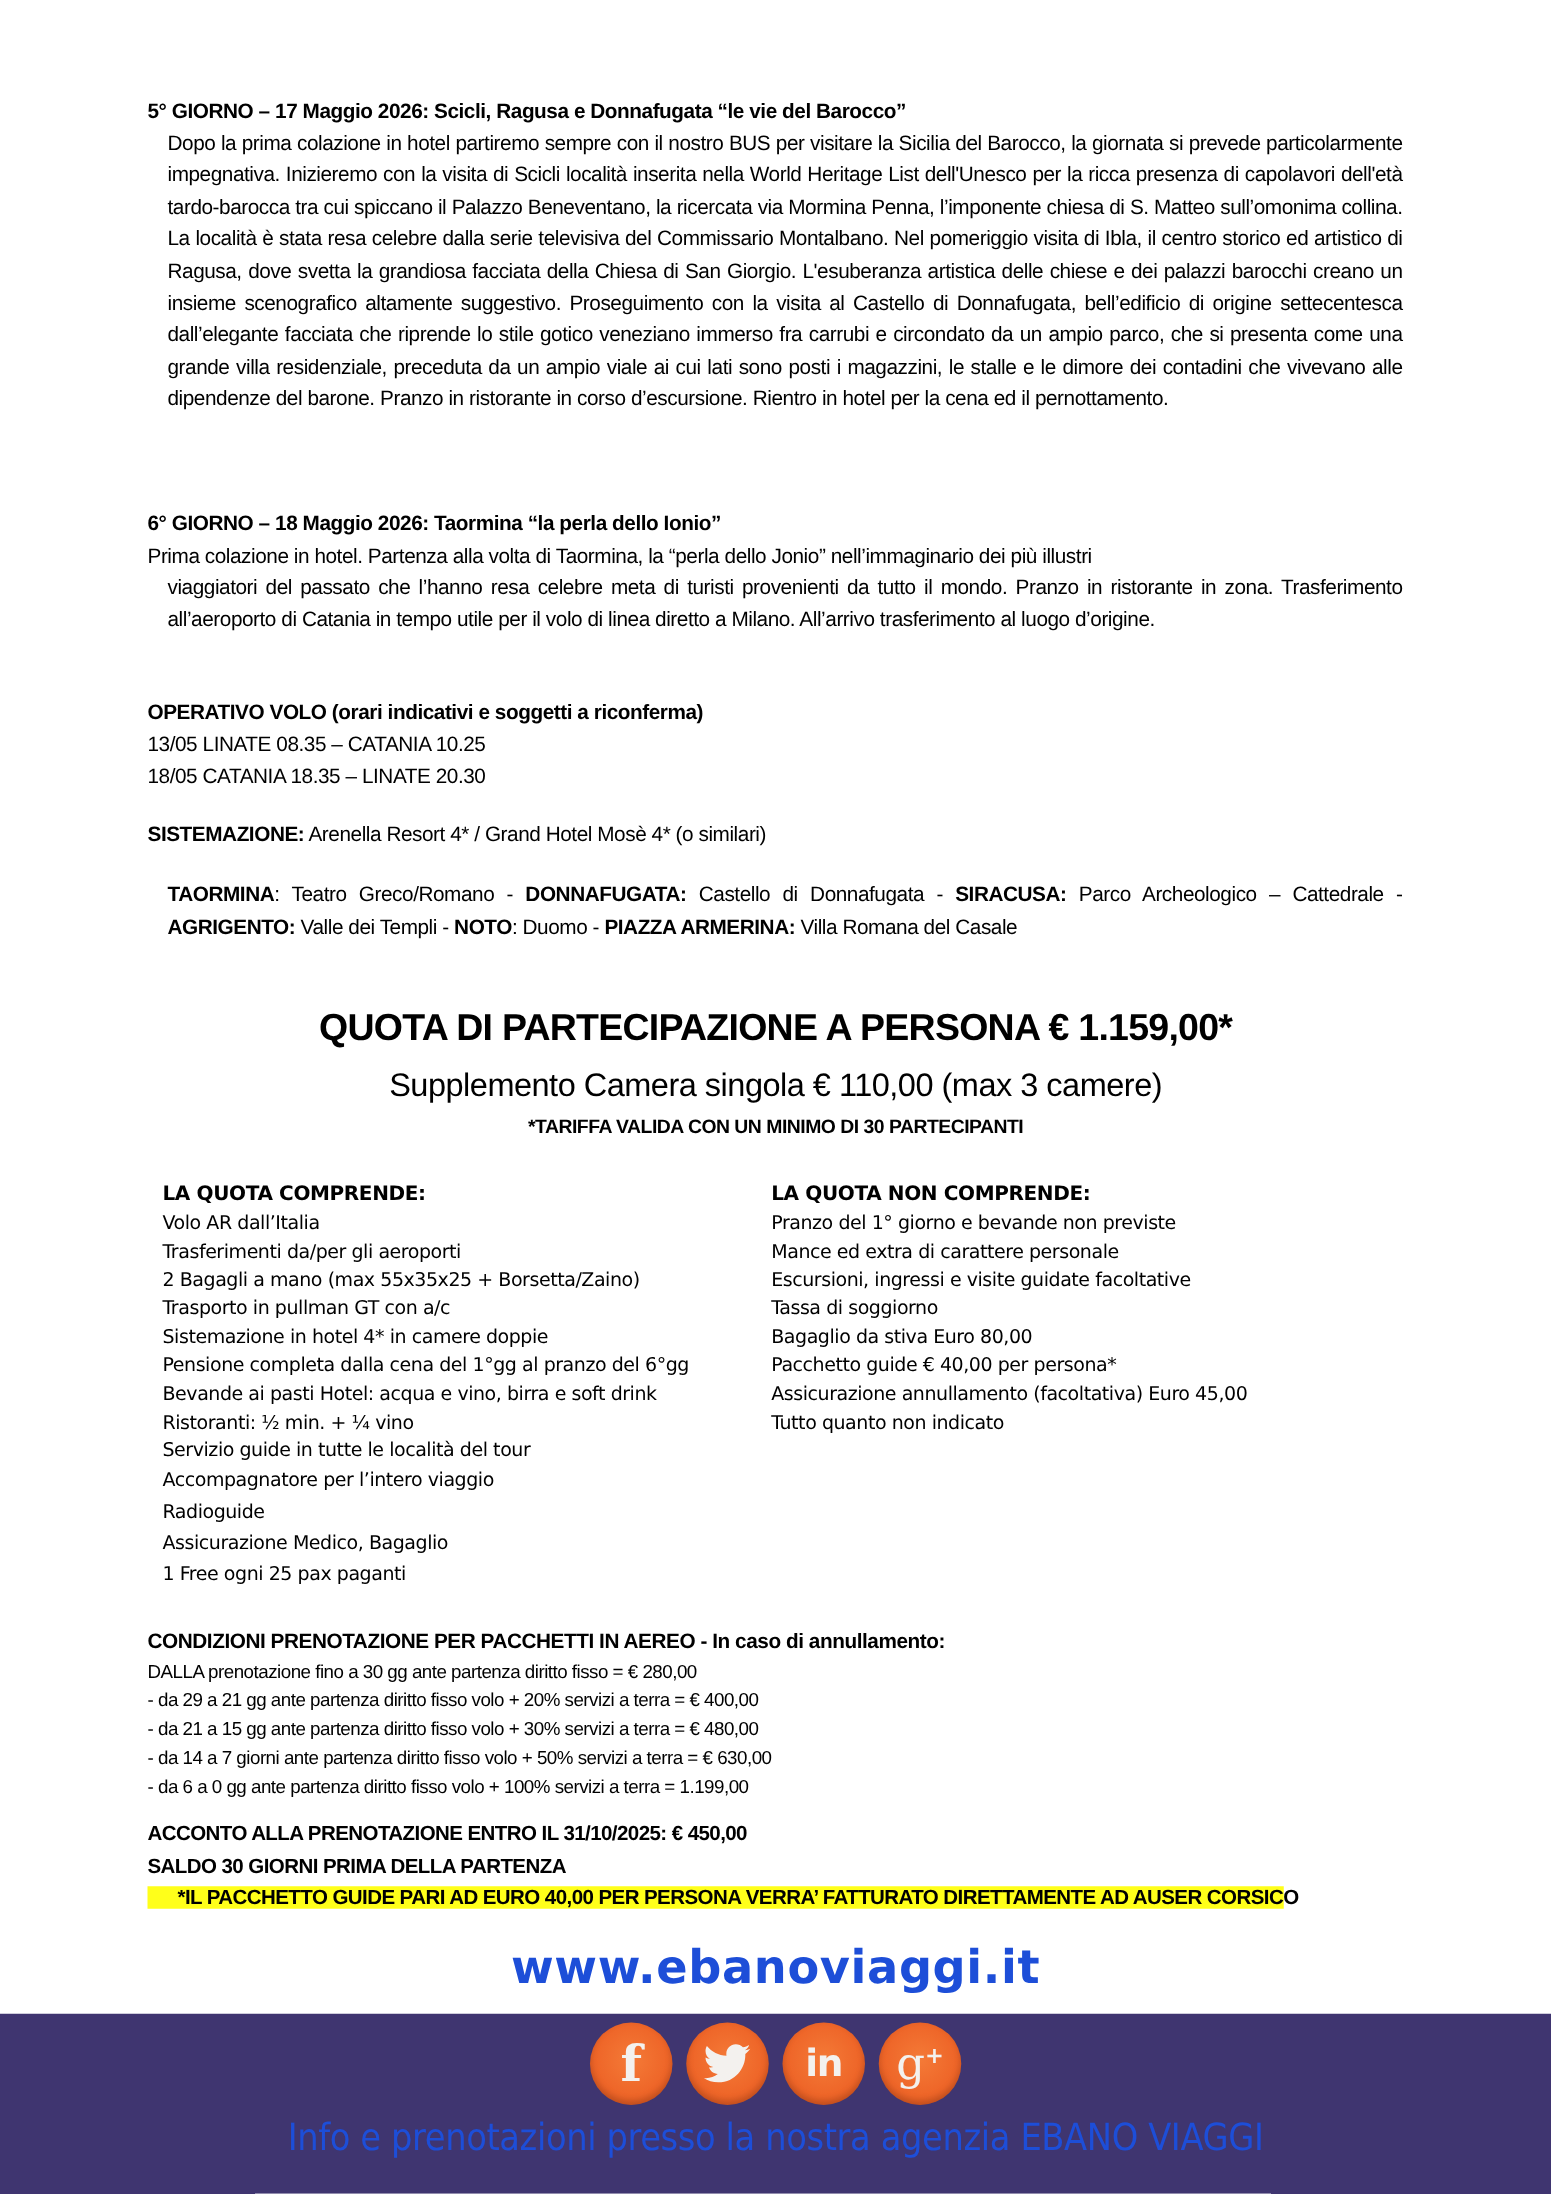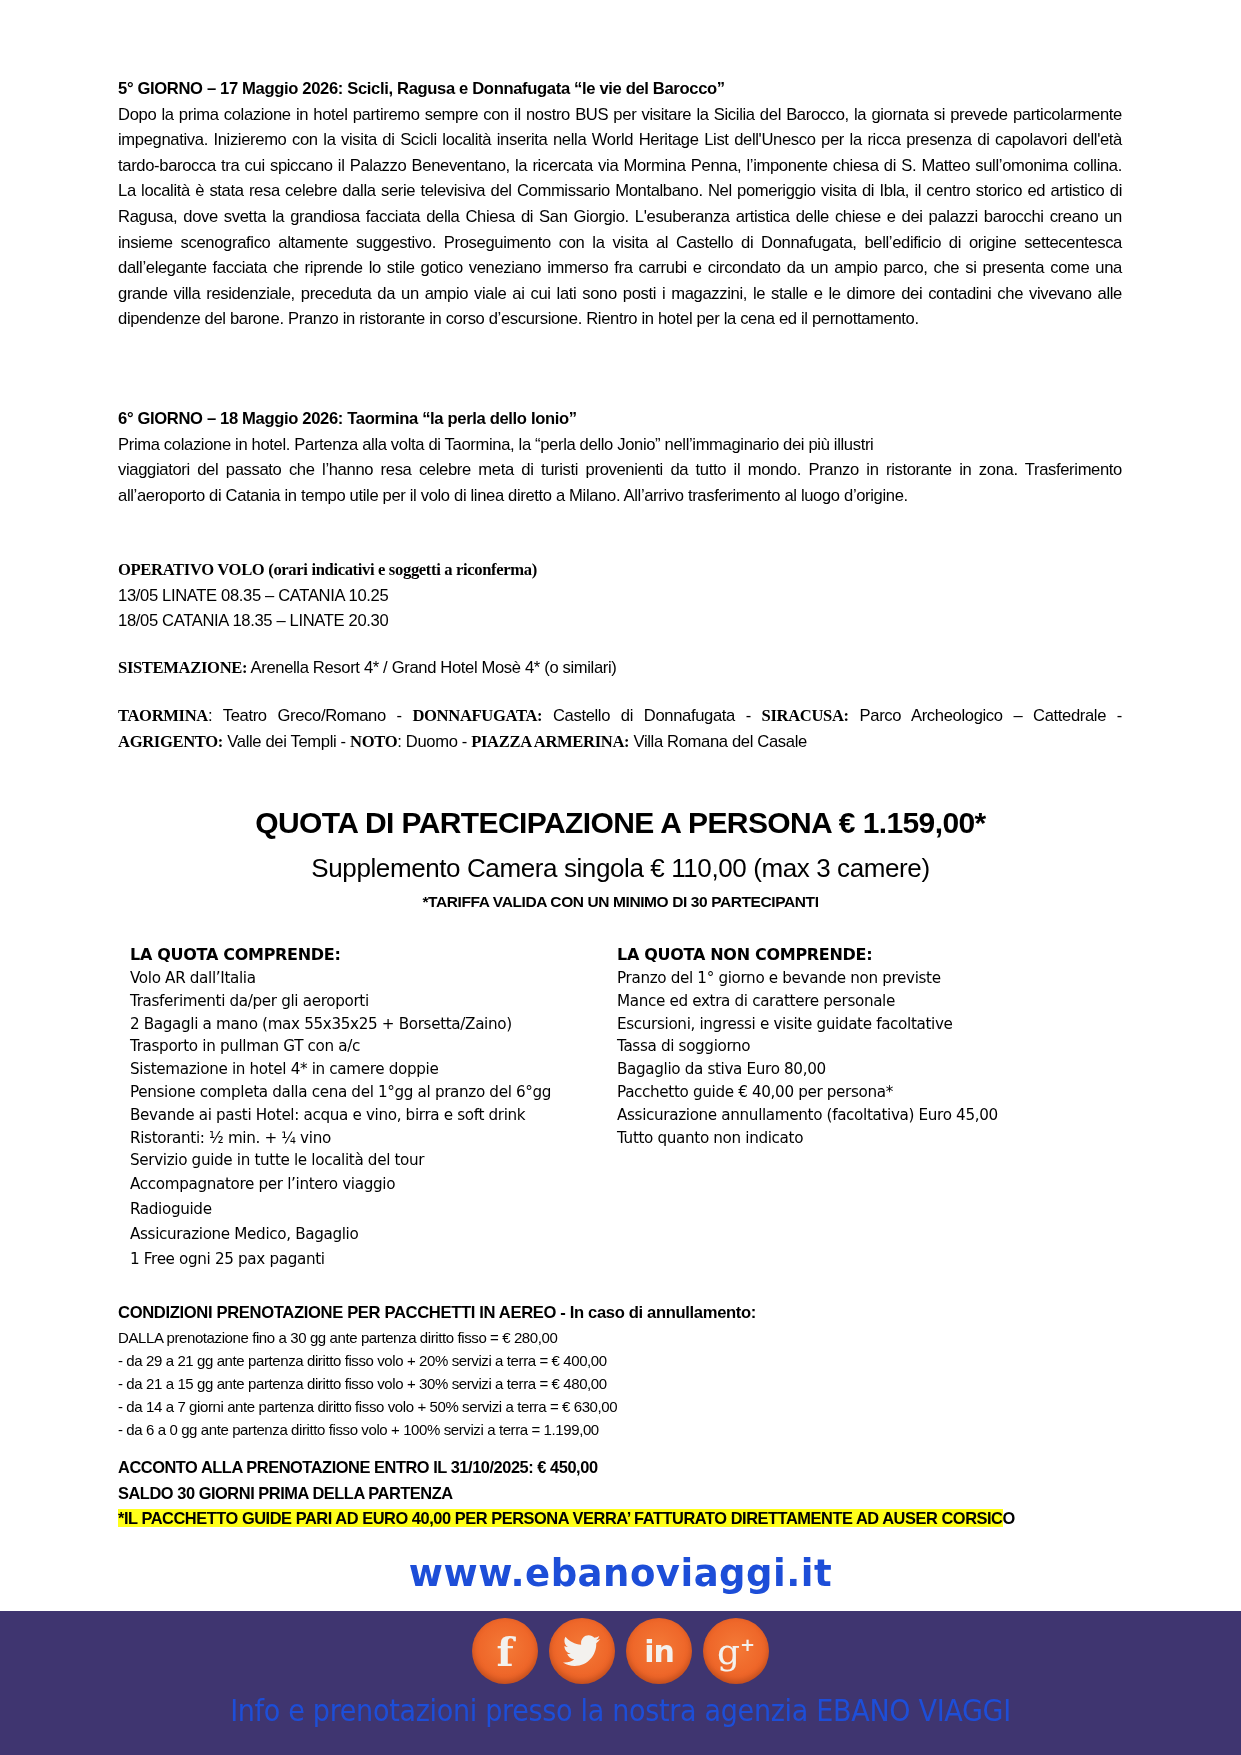--- a/index.html
+++ b/index.html
@@ -3,22 +3,22 @@
 <meta charset="utf-8">
 <style>
   * { box-sizing: border-box; margin: 0; padding: 0; }
   html, body { width: 1241px; height: 1755px; background: #ffffff; overflow: hidden; }
   body { position: relative; color: #000; font-family: "Liberation Sans Narrow", "Liberation Sans", sans-serif; }
 
   .page { position: absolute; left: 0; top: 0; width: 1175px; height: 1755px; }
 
   .block { position: absolute; left: 118px; width: 1004px; }
   .narrow { font-family: "Liberation Sans", sans-serif; font-size: 16.6px; line-height: 25.6px; letter-spacing: -0.35px; transform-origin: left top; }
-  .just { text-align: justify; text-align-last: left; }
-  .b { font-weight: bold; font-family: Liberation Serif, serif; }
+  .just { text-align: justify; text-align-last: left; margin-left: 16px; }
+  .b { font-weight: bold; }
 
   #day5 { top: 76px; }
   #day6 { top: 406px; }
   #flight { top: 557px; }
   #accom { top: 655px; }
   #ingressi { top: 703px; }
 
   .day-title { font-weight: bold; }
 
   .quota { position: absolute; left: 0; width: 1241px; text-align: center; }
@@ -31,21 +31,21 @@
   #col-right { left: 617px; width: 500px; }
   .col .col-title { font-family: "DejaVu Sans", sans-serif; font-weight: bold; font-size: 16px; line-height: 24px; letter-spacing: -0.3px; }
   .col .li { line-height: 22.8px; white-space: nowrap; }
   #col-left .li.wide { line-height: 25px; }
 
   #conditions { top: 1300px; font-family: "Liberation Sans", sans-serif; }
   #conditions .cond-title { font-weight: bold; font-size: 16.6px; line-height: 26px; letter-spacing: -0.35px; }
   #conditions .cond-line { font-size: 15px; line-height: 23px; letter-spacing: -0.4px; }
 
   #payment { top: 1455px; font-family: "Liberation Sans", sans-serif; font-weight: bold; font-size: 16.4px; line-height: 25.5px; letter-spacing: -0.45px; }
-  .hl { background: #ffff1a; }
+  .hl { background: #ffff1a; padding-left: 24px; }
 
   #site-url { position: absolute; left: 0; top: 1552px; width: 1241px; text-align: center; font-family: "DejaVu Sans", sans-serif; font-weight: bold; font-size: 37px; letter-spacing: 0.5px; }
   #site-url a { color: #1d4ed8; text-decoration: none; }
 
   #footer-band { position: absolute; left: 0; top: 1611px; width: 1241px; height: 144px; background: #3f3570; }
   #social { position: absolute; left: 0; top: 1618px; width: 1241px; display: flex; justify-content: center; gap: 11px; }
   .soc { width: 66px; height: 66px; border-radius: 50%; background: radial-gradient(circle at 50% 45%, #f47a37 0%, #ee6528 60%, #d94f1a 100%); box-shadow: inset 0 -3px 6px rgba(0,0,0,0.18); display: flex; align-items: center; justify-content: center; color: #f3f1ee; font-family: "DejaVu Sans", sans-serif; font-weight: bold; }
   .soc svg { display: block; }
   #fb-glyph { font-size: 40px; font-family: "DejaVu Serif", serif; }
   #in-glyph { font-size: 30px; letter-spacing: -1px; }

